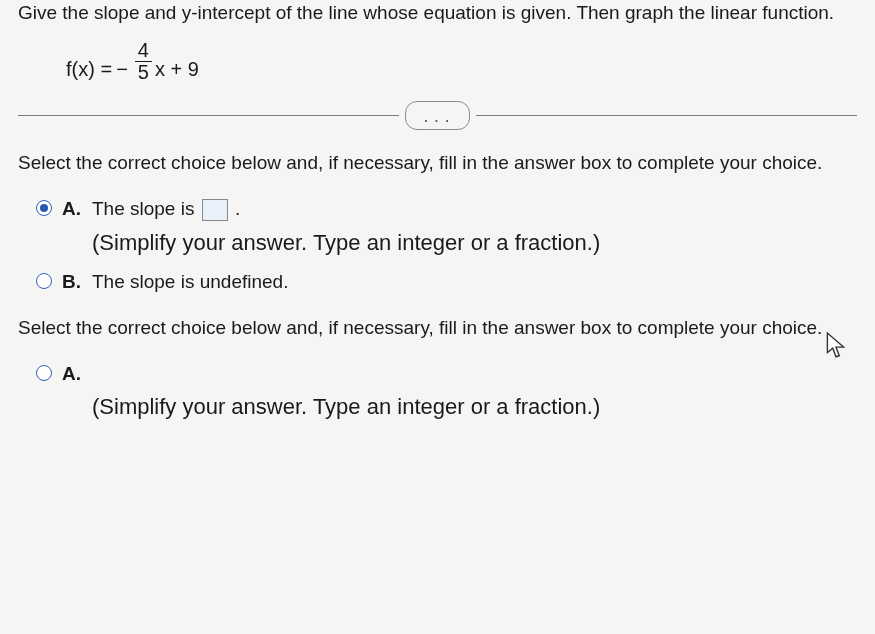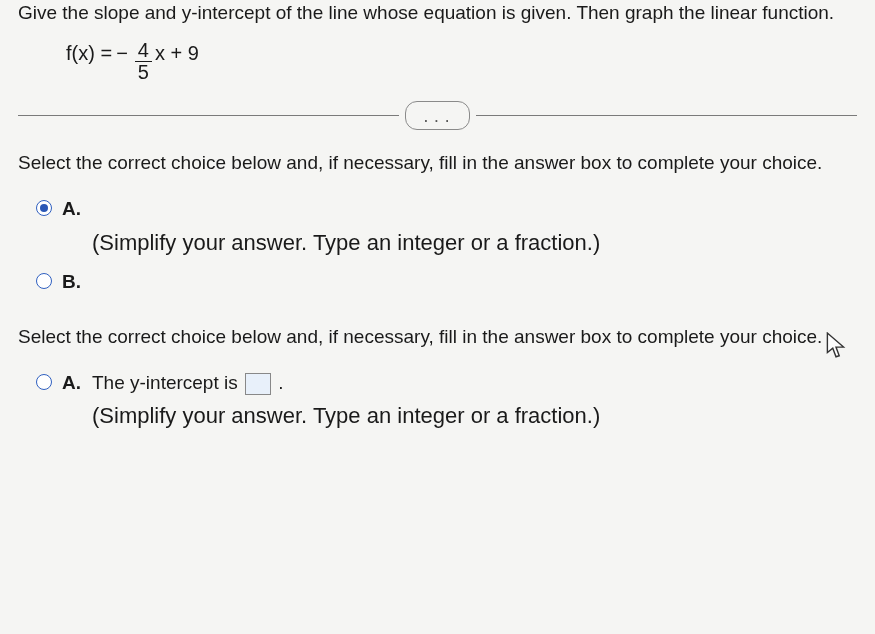--- a/index.html
+++ b/index.html
@@ -12,21 +12,21 @@
       background: #f5f5f3;
       padding: 0 18px;
       position: relative;
       line-height: 1.35;
     }
     .question-header { margin-bottom: 2px; }
     .equation-block {
       margin: 14px 0 18px 48px;
       font-size: 20px;
       display: flex;
-      align-items: flex-start;
+      align-items: flex-end;
     }
     .fraction {
       display: inline-flex;
       flex-direction: column;
       align-items: center;
       vertical-align: middle;
       margin: 0 3px;
       line-height: 1.05;
     }
     .fraction .num { padding: 0 3px; }
@@ -39,21 +39,21 @@
     .hline { flex: 1; height: 1px; background: #7a7a7a; }
     .more-pill {
       border: 1.5px solid #8a8a8a;
       border-radius: 12px;
       padding: 1px 18px;
       margin: 0 6px;
       background: #f5f5f3;
       cursor: pointer;
     }
     .more-pill .dots { letter-spacing: 2px; font-weight: bold; color: #555; font-size: 12px; }
-    .instruction { margin: 13px 0 20px 0; }
+    .instruction { margin: 4px 0 20px 0; }
     .choice-row {
       display: flex;
       align-items: flex-start;
       margin: 8px 0 6px 18px;
     }
     .radio {
       width: 16px;
       height: 16px;
       border: 1.6px solid #3060c0;
       border-radius: 50%;
@@ -115,40 +115,41 @@
     <span class="dots">. . .</span>
   </div>
   <div class="hline"></div>
 </div>
 
 <div class="instruction">Select the correct choice below and, if necessary, fill in the answer box to complete your choice.</div>
 
 <div class="choice-row">
   <span class="radio selected"></span>
   <span class="choice-label-letter">A.</span>
+  <span class="choice-text">
+    <span>The slope is </span>
+    <span class="answer-box"></span>
+    <span>.</span>
+  </span>
 </div>
 <div class="hint">(Simplify your answer. Type an integer or a fraction.)</div>
 
 <div class="choice-row">
   <span class="radio"></span>
   <span class="choice-label-letter">B.</span>
+  <span class="choice-text">The slope is undefined.</span>
 </div>
 
 <div class="section-gap"></div>
 
 <div class="instruction">Select the correct choice below and, if necessary, fill in the answer box to complete your choice.</div>
 
 <div class="choice-row" style="margin-top:14px;">
   <span class="radio"></span>
   <span class="choice-label-letter">A.</span>
-  <span class="choice-text">
-    <span>The y-intercept is </span>
-    <span class="answer-box"></span>
-    <span>.</span>
-  </span>
 </div>
 <div class="hint">(Simplify your answer. Type an integer or a fraction.)</div>
 
 <div class="cursor-icon">
   <svg viewBox="0 0 20 26">
     <path d="M2 1 L2 19 L7 15 L10 23 L13 22 L10 14 L17 14 Z" fill="#fdfdfd" stroke="#333" stroke-width="1.3"></path>
   </svg>
 </div>
 
 </body></html>

